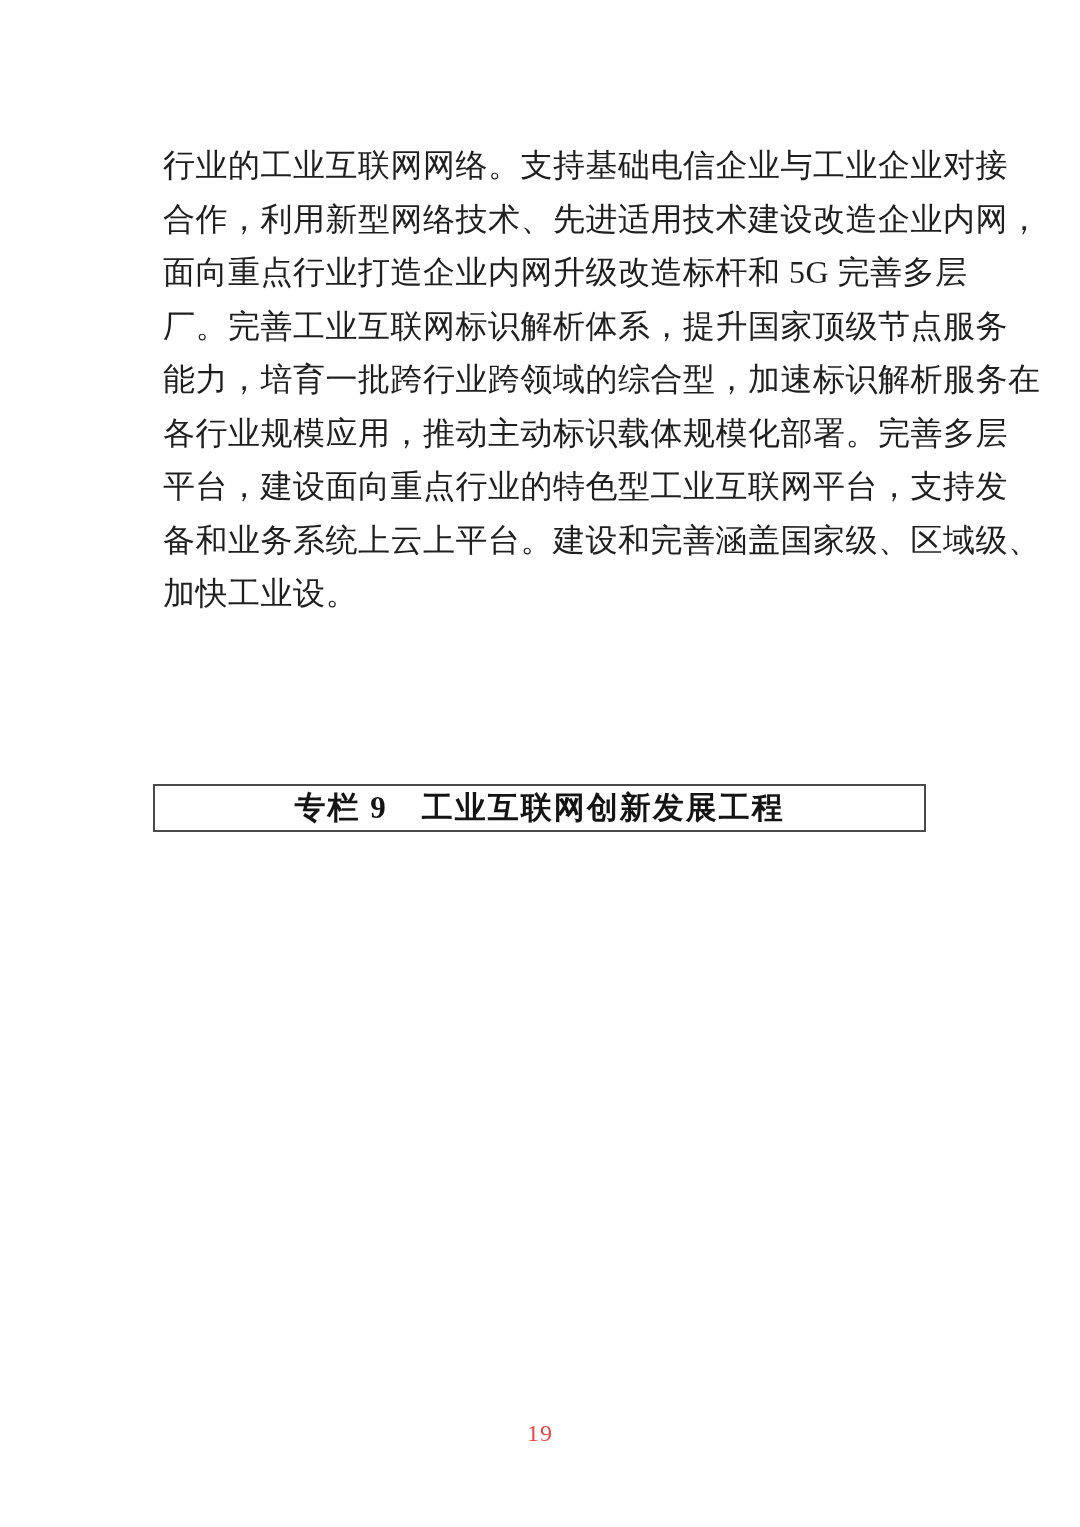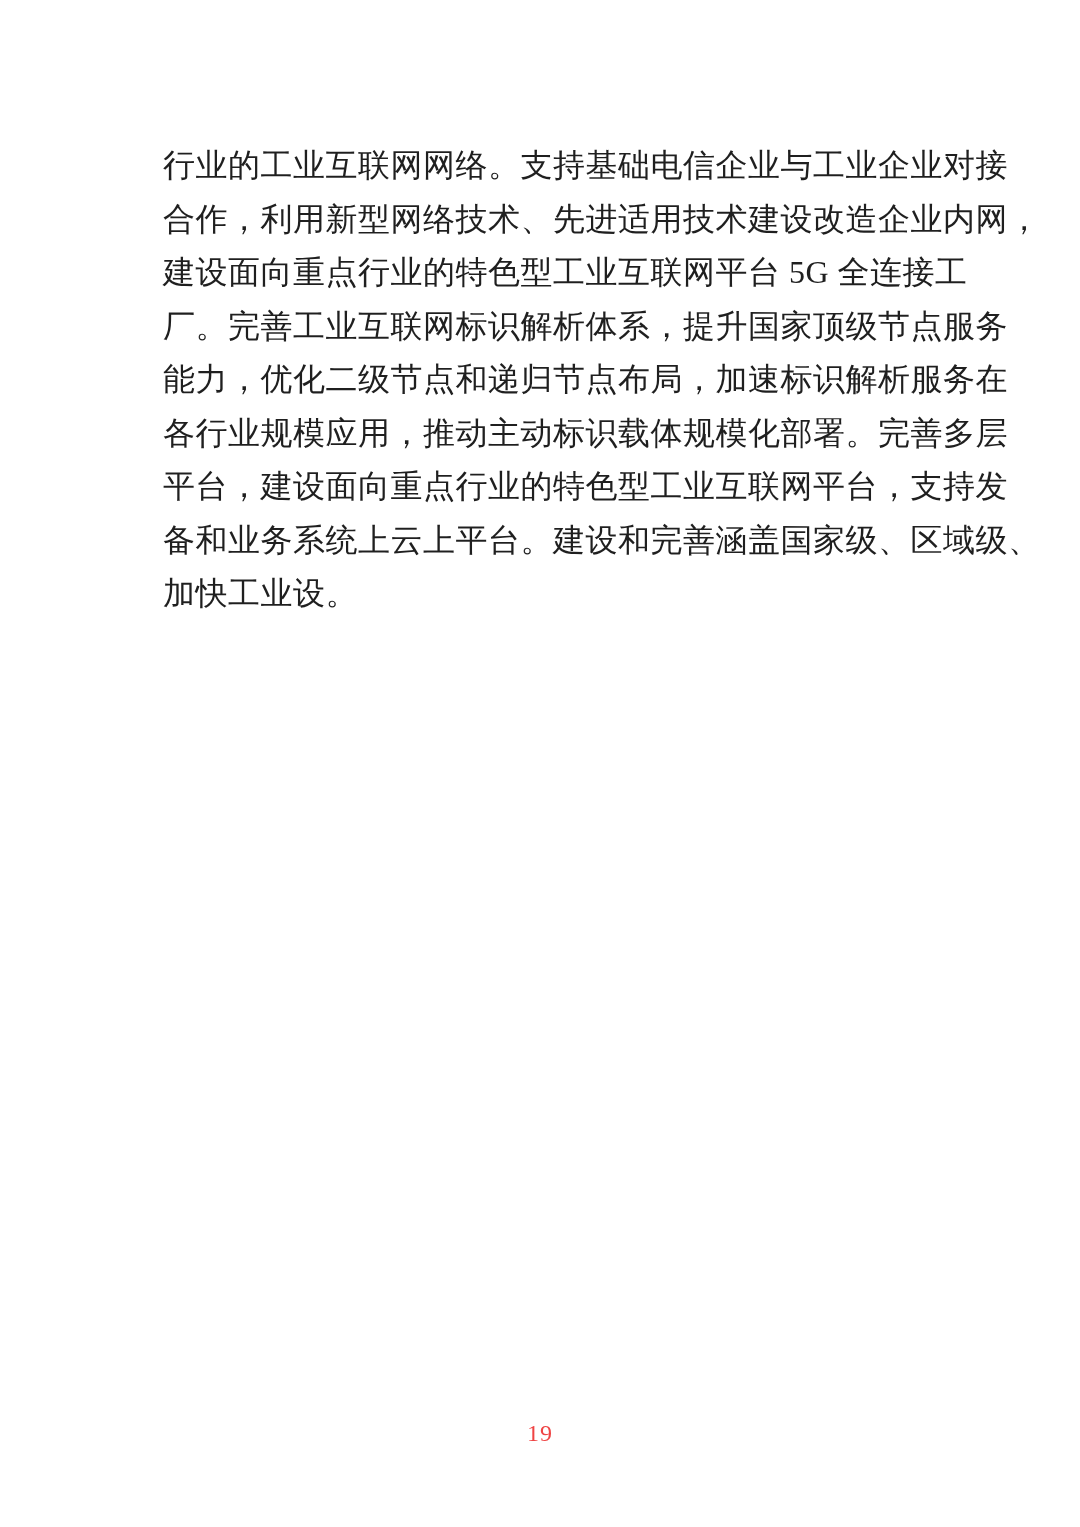--- a/index.html
+++ b/index.html
@@ -68,25 +68,29 @@
   }
 </style>
 </head>
 <body>
 
 <div class="page">
 
   <div class="body-text">
     <div class="line">行业的工业互联网网络。支持基础电信企业与工业企业对接</div>
     <div class="line">合作，利用新型网络技术、先进适用技术建设改造企业内网，</div>
-    <div class="line">建设面向重点行业的特色型工业互联网平台 5G 全连接工</div>
+    <div class="line">面向重点行业打造企业内网升级改造标杆和 5G 完善多层</div>
     <div class="line">厂。完善工业互联网标识解析体系，提升国家顶级节点服务</div>
-    <div class="line">能力，优化二级节点和递归节点布局，加速标识解析服务在</div>
+    <div class="line">能力，培育一批跨行业跨领域的综合型，加速标识解析服务在</div>
     <div class="line">各行业规模应用，推动主动标识载体规模化部署。完善多层</div>
     <div class="line">平台，建设面向重点行业的特色型工业互联网平台，支持发</div>
     <div class="line">备和业务系统上云上平台。建设和完善涵盖国家级、区域级、</div>
     <div class="line last">加快工业设。</div>
   </div>
 
+  <div class="callout-box">
+    <span class="callout-label">专栏 9</span>
+    <span class="callout-title">工业互联网创新发展工程</span>
+  </div>
 
   <div class="page-number">19</div>
 
 </div>
 
 </body></html>

